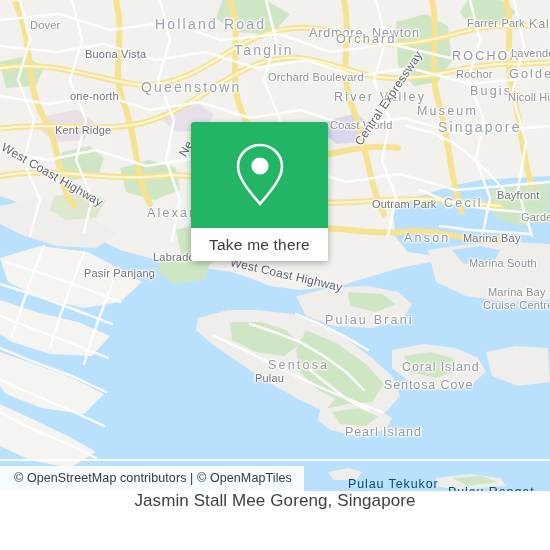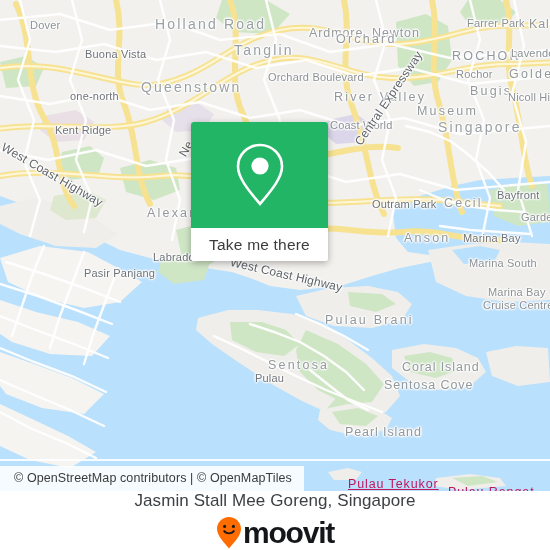--- a/index.html
+++ b/index.html
@@ -26,21 +26,21 @@
     text-shadow:
        0 0 3px #fff, 0 0 3px #fff, 0 0 2px #fff,
        1px 0 2px #fff,-1px 0 2px #fff,0 1px 2px #fff,0 -1px 2px #fff;
     pointer-events:none;
   }
   .lbl.dark{color:#6e7277;text-align:center;}
   .lbl.big{font-size:14px;letter-spacing:1.1px;color:#9aa0a4;}
   .lbl.mid{font-size:12.5px;letter-spacing:.9px;color:#93989c;}
   .lbl.wide{letter-spacing:2.2px;}
   .lbl.road{color:#5f6368;font-size:12px;font-weight:400;}
-  .lbl.water{color:#be185d;text-shadow:none;text-decoration:underline;}
+  .lbl.water{color:#0c4a6e;text-shadow:none;}
 
   
   .card{
     position:absolute;left:191px;top:122px;width:137px;
     border-radius:3px;overflow:hidden;
     box-shadow:0 2px 7px rgba(0,0,0,.30);
     background:#fff;
   }
   .card-top{
     height:106px;background:#22b566;
@@ -289,25 +289,15 @@
       </div>
     </div>
 
     <div class="attrib">
       <span>© OpenStreetMap contributors | © OpenMapTiles</span>
     </div>
   </div>
 
   <div class="footer">
     <div class="footer-title">Jasmin Stall Mee Goreng, Singapore</div>
-    <div class="brand">
-      <svg width="26" height="34" viewBox="0 0 26 34">
-        <path d="M13 1 C6.4 1 1 6.2 1 12.7 C1 20 9 27.5 13 32.5 C17 27.5 25 20 25 12.7
-                 C25 6.2 19.6 1 13 1 Z" fill="#ff6d00"></path>
-        <circle cx="8.6" cy="10.4" r="1.55" fill="#1a1a1a"></circle>
-        <circle cx="17.4" cy="10.4" r="1.55" fill="#1a1a1a"></circle>
-        <path d="M8.2 15.1 C10 18.1 16 18.1 17.8 15.1" fill="none" stroke="#1a1a1a" stroke-width="1.9" stroke-linecap="round"></path>
-      </svg>
-      <span class="brand-word">moovit</span>
-    </div>
   </div>
 
 </div>
 
 </body></html>

